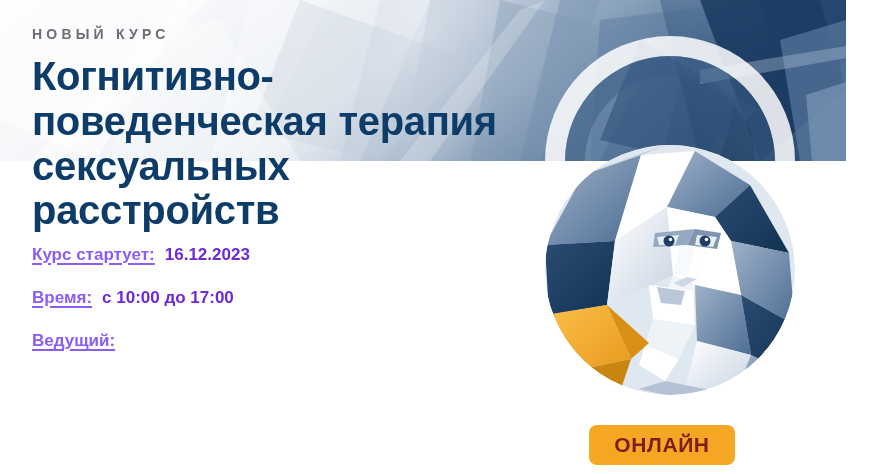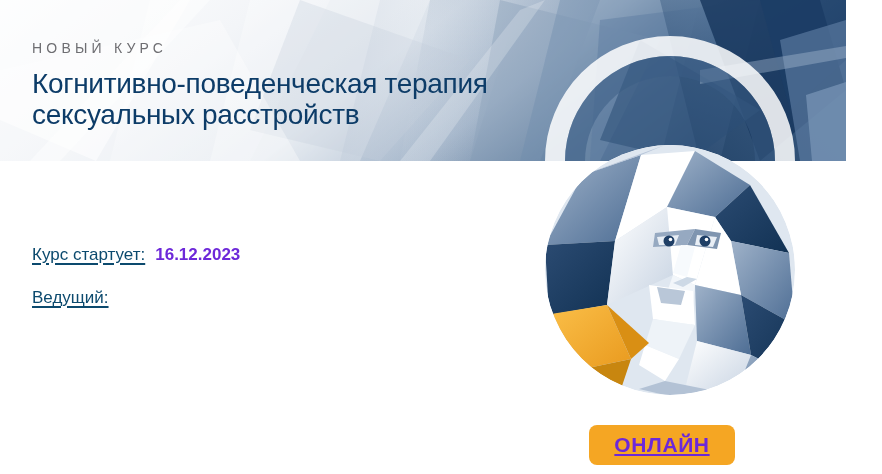--- a/index.html
+++ b/index.html
@@ -36,32 +36,32 @@
 
   
   #content {
     position: absolute;
     left: 32px;
     top: 0;
     width: 520px;
   }
   #eyebrow {
     margin: 0;
-    padding-top: 41px;
+    padding-top: 27px;
     font-size: 14px;
-    font-weight: normal;
+    font-weight: bold;
     letter-spacing: 4.2px;
     color: #6e6e72;
     line-height: 1;
   }
   #title {
     margin: 0;
     padding-top: 13px;
-    font-size: 28px;
-    font-weight: normal;
+    font-size: 40px;
+    font-weight: bold;
     line-height: 1.12;
     letter-spacing: -0.3px;
     color: #0d3c68;
     max-width: 500px;
   }
 
   
   #details {
     position: absolute;
     left: 32px;
@@ -70,22 +70,22 @@
   }
   .detail-row {
     display: flex;
     align-items: baseline;
     margin-bottom: 23px;
     white-space: nowrap;
   }
   .detail-row:last-child { margin-bottom: 2px; }
   .detail-label {
     font-size: 17px;
-    font-weight: normal;
-    color: #0c4a6e;
+    font-weight: bold;
+    color: #8b5cf6;
     text-decoration: underline;
     text-underline-offset: 3px;
     text-decoration-thickness: 1.5px;
   }
   .detail-value {
     font-size: 17px;
     font-weight: bold;
     color: #6d28d9;
     margin-left: 10px;
   }
@@ -112,23 +112,22 @@
     height: 40px;
     background: #f5a623;
     border-radius: 8px;
     display: flex;
     align-items: center;
     justify-content: center;
   }
   #badge-label {
     font-size: 21px;
     font-weight: bold;
-    color: #6d28d9;
+    color: #7f1d1d;
     letter-spacing: 0.6px;
-    text-decoration: underline;
   }
 </style>
 </head>
 <body>
 
 <div id="banner">
 
   <div id="bg-band">
     <svg viewBox="0 0 846 161" preserveAspectRatio="none" aria-hidden="true">
       <defs>
@@ -192,20 +191,24 @@
     <p id="eyebrow">НОВЫЙ КУРС</p>
     <h1 id="title">Когнитивно-поведенческая терапия сексуальных расстройств</h1>
   </div>
 
   <div id="details">
     <div class="detail-row">
       <span class="detail-label">Курс стартует:</span>
       <span class="detail-value">16.12.2023</span>
     </div>
     <div class="detail-row">
+      <span class="detail-label">Время:</span>
+      <span class="detail-value">с 10:00 до 17:00</span>
+    </div>
+    <div class="detail-row">
       <span class="detail-label">Ведущий:</span>
     </div>
   </div>
 
   <div id="portrait">
     <svg viewBox="0 0 250 250" aria-hidden="true">
       <defs>
         <linearGradient id="pg1" x1="0" y1="0" x2="1" y2="1">
           <stop offset="0%" stop-color="#ffffff"></stop>
           <stop offset="100%" stop-color="#c7d3e2"></stop>

